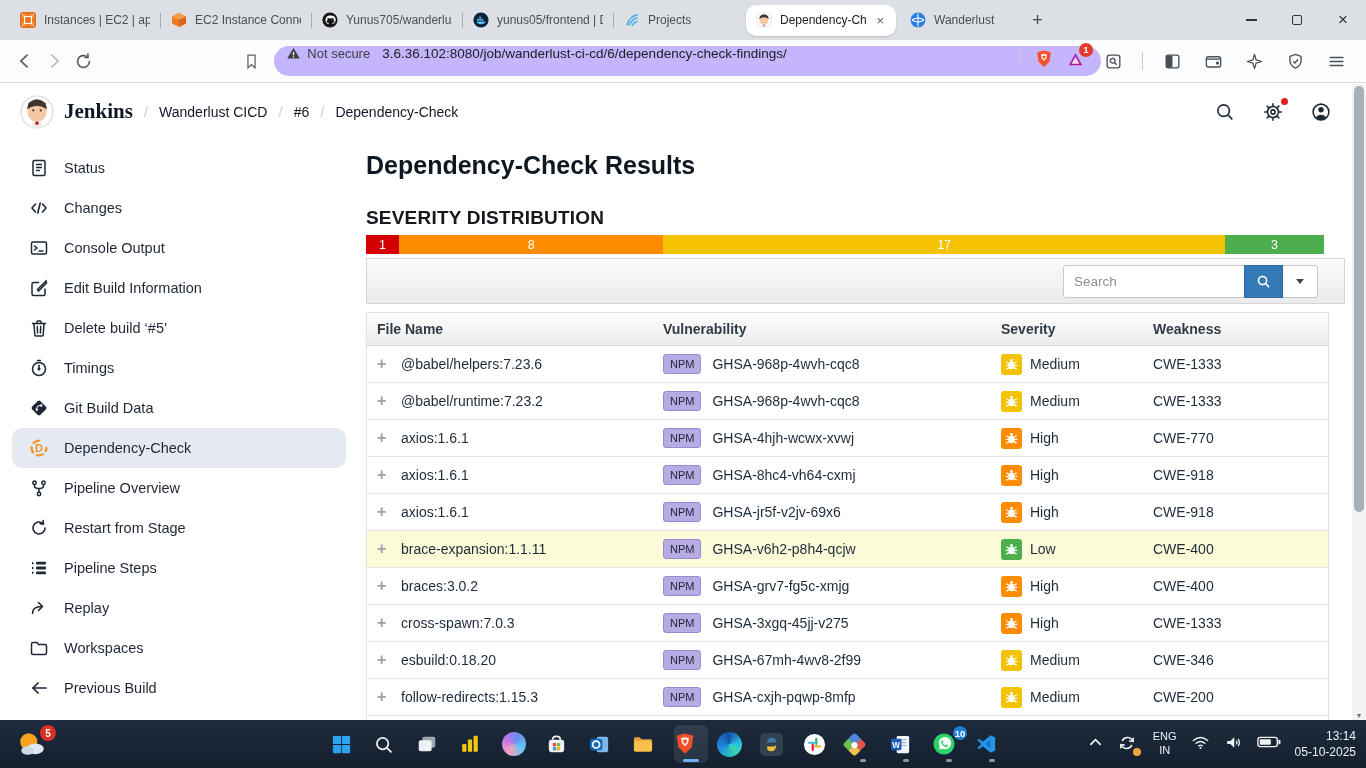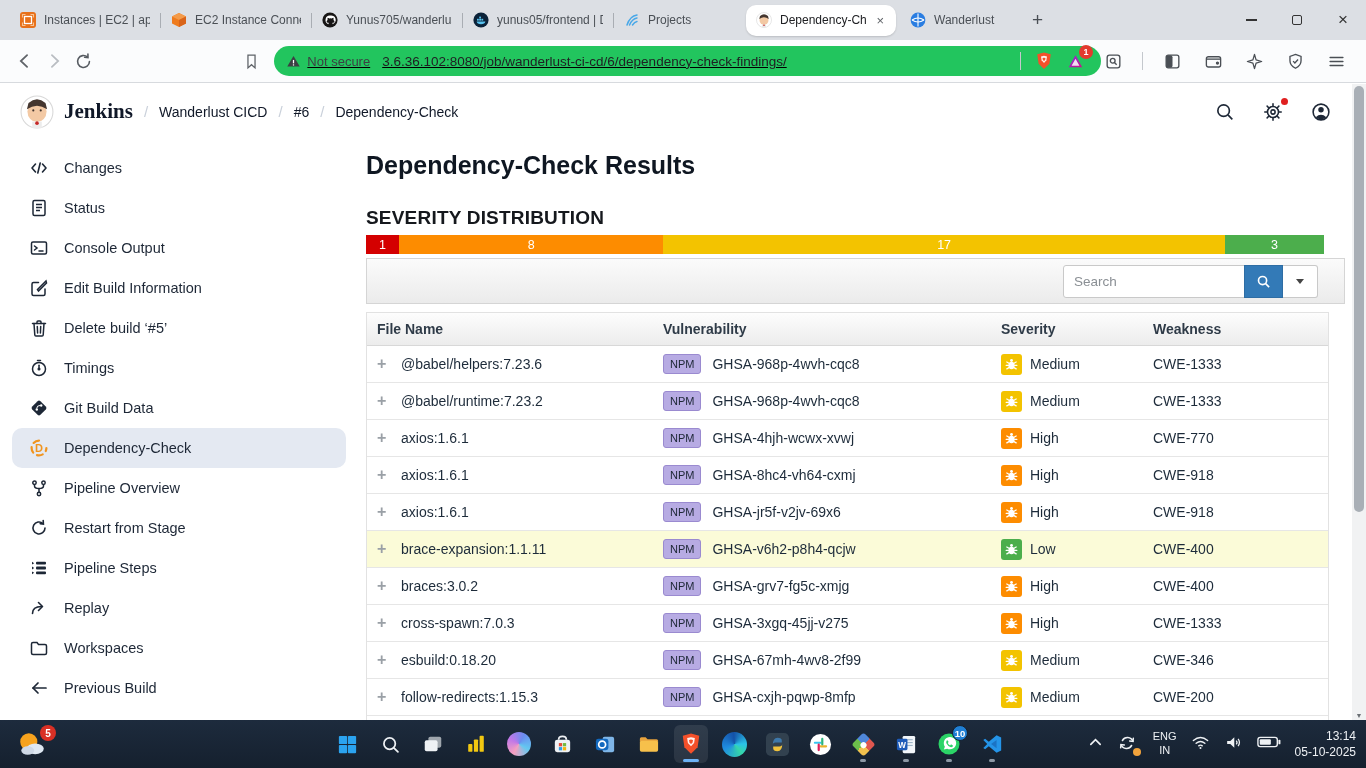--- a/index.html
+++ b/index.html
@@ -21,22 +21,22 @@
   .wincontrols { margin-left:auto; display:flex; align-items:center; height:40px; }
   .winbtn { width:46px; height:40px; display:flex; align-items:center; justify-content:center;
     color:#333; font-size:14px; }
   .minline { width:11px; height:1.4px; background:#333; display:block; }
   .restorebox { width:10px; height:10px; border:1.4px solid #333; border-radius:2px; display:block; }
 
   
   .toolbar { position:absolute; top:40px; left:0; right:0; height:43px; background:#fbfcfd;
     border-bottom:1px solid #d7dade; display:flex; align-items:center; padding:0 10px; }
   .navic { width:30px; height:30px; display:flex; align-items:center; justify-content:center; }
-  .addr { display:flex; align-items:center; height:30px; background:#22c55e;
-    border-radius:15px; margin-left:8px; width:838px; padding:0 12px;text-decoration:underline; }
+  .addr { display:flex; align-items:flex-start; height:30px; background:#c4b5fd;
+    border-radius:15px; margin-left:8px; width:838px; padding:0 12px; }
   .addr .warn { display:flex; align-items:center; gap:6px; }
   .notsecure { font-size:13px; color:#3c4043; }
   .url { font-size:13.5px; color:#202124; margin-left:12px; flex:1; overflow:hidden; white-space:nowrap; }
   .addrdiv { width:1px; height:18px; background:#c4c8cd; margin:0 10px; }
   .extwrap { position:relative; width:26px; height:26px; display:flex; align-items:center; justify-content:center; }
   .extbadge { position:absolute; top:-3px; right:-4px; min-width:14px; height:14px; border-radius:7px;
     background:#e33a2e; color:#fff; font-size:9px; display:flex; align-items:center; justify-content:center;
     padding:0 3px; font-weight:bold; }
   .tbright { margin-left:auto; display:flex; align-items:center; gap:17px; padding-right:8px; }
   .tbright .navic { width:24px; height:24px; }
@@ -106,21 +106,21 @@
   .scrolldown { position:absolute; bottom:1px; left:0; width:14px; text-align:center;
     font-size:7px; color:#6b7075; }
 
   
   .taskbar { position:absolute; left:0; right:0; bottom:0; height:48px;
     background:linear-gradient(180deg,#1d2b3d,#15202e); display:flex; align-items:center; }
   .weather { position:absolute; left:16px; top:9px; width:34px; height:32px; }
   .wbadge { position:absolute; top:-4px; right:-6px; min-width:16px; height:16px; border-radius:8px;
     background:#d93025; color:#fff; font-size:10px; display:flex; align-items:center; justify-content:center; font-weight:bold; }
   .centericons { position:absolute; left:330px; display:flex; align-items:center; gap:9px; height:48px; }
-  .tbi { width:34px; height:38px; display:flex; align-items:center; justify-content:center;
+  .tbi { width:34px; height:38px; display:flex; align-items:center; justify-content:flex-start;
     position:relative; border-radius:6px; }
   .tbi.active { background:rgba(255,255,255,.09); }
   .tbi.active::after { content:""; position:absolute; bottom:1px; left:9px; width:16px; height:3px;
     border-radius:2px; background:#6cb2f5; }
   .tbi.running::after { content:""; position:absolute; bottom:1px; left:14px; width:6px; height:3px;
     border-radius:2px; background:#8d98a5; }
   .appbadge { position:absolute; top:0; right:-2px; min-width:16px; height:16px; border-radius:8px;
     background:#1f7fd4; color:#fff; font-size:9.5px; display:flex; align-items:center; justify-content:center;
     font-weight:bold; border:1.5px solid #15202e; }
   .gitdiamond { width:17px; height:17px; transform:rotate(45deg); border-radius:3px;
@@ -364,35 +364,35 @@
             <circle cx="12" cy="12" r="8.6" fill="none" stroke="#1d2736" stroke-width="1.7"></circle>
             <circle cx="12" cy="9.6" r="3" fill="#1d2736"></circle>
             <path d="M6.2 17.8 q5.8 -5.4 11.6 0 a8.6 8.6 0 0 1 -11.6 0Z" fill="#1d2736"></path>
           </svg>
       </span>
     </div>
   </div>
 
   <div class="jsidebar" style="padding-top:9px;">
     <div class="sitem">
-      <svg class="sico" viewBox="0 0 20 20" fill="none" stroke="#1d2736" stroke-width="1.6" stroke-linecap="round" stroke-linejoin="round">
-          <polyline points="6.5,6 3,10 6.5,14"></polyline>
-          <polyline points="13.5,6 17,10 13.5,14"></polyline>
-          <line x1="11.2" y1="5" x2="8.8" y2="15"></line>
-        </svg>
-      <span>Changes</span>
-    </div>
-    <div class="sitem">
       <svg class="sico" viewBox="0 0 20 20" fill="none" stroke="#1d2736" stroke-width="1.5">
           <rect x="4" y="2.5" width="12" height="15" rx="1.5"></rect>
           <line x1="7" y1="6.5" x2="13" y2="6.5"></line>
           <line x1="7" y1="9.5" x2="13" y2="9.5"></line>
           <line x1="7" y1="12.5" x2="11" y2="12.5"></line>
         </svg>
       <span>Status</span>
+    </div>
+    <div class="sitem">
+      <svg class="sico" viewBox="0 0 20 20" fill="none" stroke="#1d2736" stroke-width="1.6" stroke-linecap="round" stroke-linejoin="round">
+          <polyline points="6.5,6 3,10 6.5,14"></polyline>
+          <polyline points="13.5,6 17,10 13.5,14"></polyline>
+          <line x1="11.2" y1="5" x2="8.8" y2="15"></line>
+        </svg>
+      <span>Changes</span>
     </div>
     <div class="sitem">
       <svg class="sico" viewBox="0 0 20 20" fill="none" stroke="#1d2736" stroke-width="1.5" stroke-linecap="round">
           <rect x="2.5" y="4" width="15" height="12" rx="1.5"></rect>
           <polyline points="5.5,8 8,10 5.5,12"></polyline>
           <line x1="10" y1="13" x2="14" y2="13"></line>
         </svg>
       <span>Console Output</span>
     </div>
     <div class="sitem">

